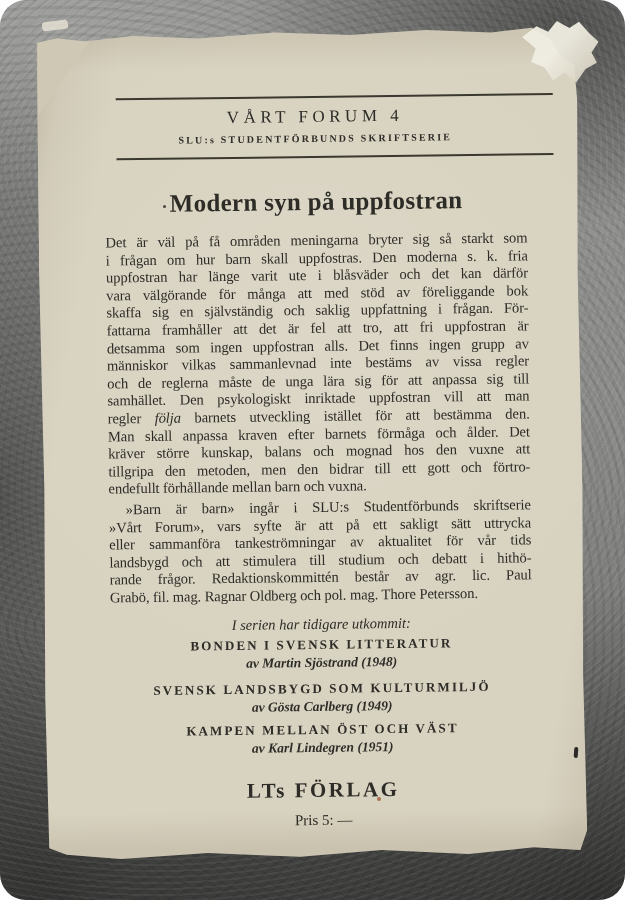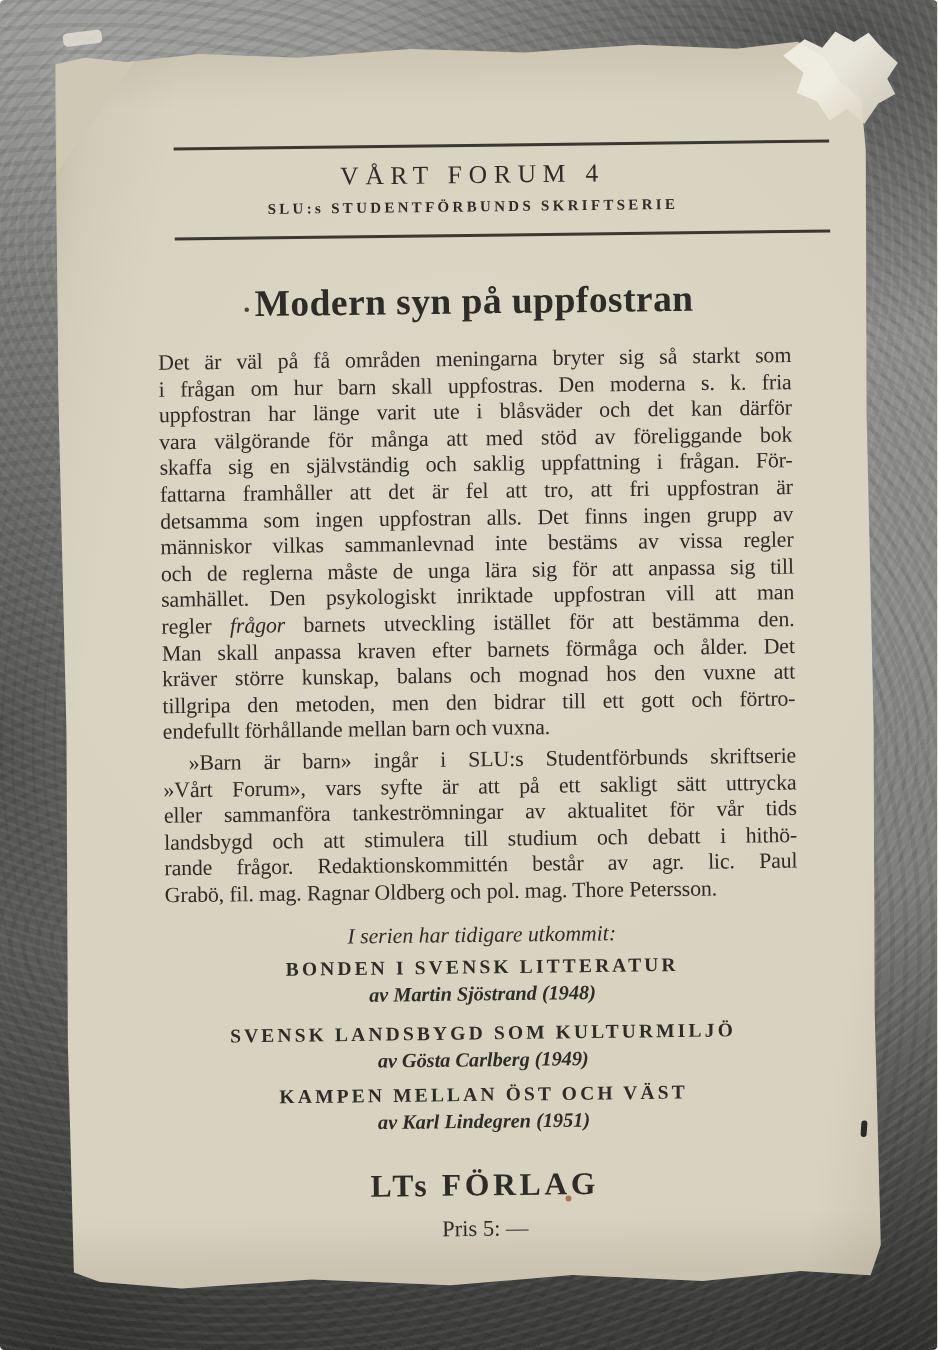--- a/index.html
+++ b/index.html
@@ -1,21 +1,21 @@
 <!DOCTYPE html>
 <html><head>
 <meta charset="utf-8">
 <style>
   html,body{margin:0;padding:0;background:#ffffff;}
   body{width:625px;height:900px;position:relative;overflow:hidden;
        font-family:"Liberation Serif","DejaVu Serif",serif;}
 
   
   .photo{
-    position:absolute;inset:0;border-radius:3px;overflow:hidden;
+    position:absolute;inset:0;border-radius:26px;overflow:hidden;
     background:
       repeating-radial-gradient(circle at 25% 18%, rgba(255,255,255,.05) 0 2px, transparent 2px 6px),
       repeating-radial-gradient(circle at 72% 55%, rgba(0,0,0,.06) 0 2px, transparent 2px 7px),
       repeating-radial-gradient(circle at 10% 70%, rgba(0,0,0,.07) 0 3px, transparent 3px 9px),
       radial-gradient(520px 320px at 90% 3%, rgba(0,0,0,.45), transparent 62%),
       radial-gradient(420px 260px at 10% 5%, rgba(255,255,255,.13), transparent 60%),
       radial-gradient(300px 700px at 0% 55%, rgba(0,0,0,.38), transparent 70%),
       radial-gradient(700px 420px at 8% 100%, rgba(0,0,0,.42), transparent 65%),
       radial-gradient(760px 460px at 96% 100%, rgba(0,0,0,.48), transparent 68%),
       linear-gradient(180deg,#949492 0%,#8d8d8b 45%,#7b7b79 72%,#5d5d5b 100%);
@@ -128,21 +128,21 @@
             <div class="jline">fattarna framhåller att det är fel att tro, att fri uppfostran är</div>
           
             <div class="jline">detsamma som ingen uppfostran alls. Det finns ingen grupp av</div>
           
             <div class="jline">människor vilkas sammanlevnad inte bestäms av vissa regler</div>
           
             <div class="jline">och de reglerna måste de unga lära sig för att anpassa sig till</div>
           
             <div class="jline">samhället. Den psykologiskt inriktade uppfostran vill att man</div>
           </div>
-        <div class="jline"><span>regler </span><span class="em">frågor</span><span> barnets utveckling istället för att bestämma den.</span></div>
+        <div class="jline"><span>regler </span><span class="em">följa</span><span> barnets utveckling istället för att bestämma den.</span></div>
         <div class="jgroup">
           
         
             <div class="jline">Man skall anpassa kraven efter barnets förmåga och ålder. Det</div>
           
             <div class="jline">kräver större kunskap, balans och mognad hos den vuxne att</div>
           
             <div class="jline">tillgripa den metoden, men den bidrar till ett gott och förtro-</div>
           </div>
         <div class="lastline">endefullt förhållande mellan barn och vuxna.</div>

